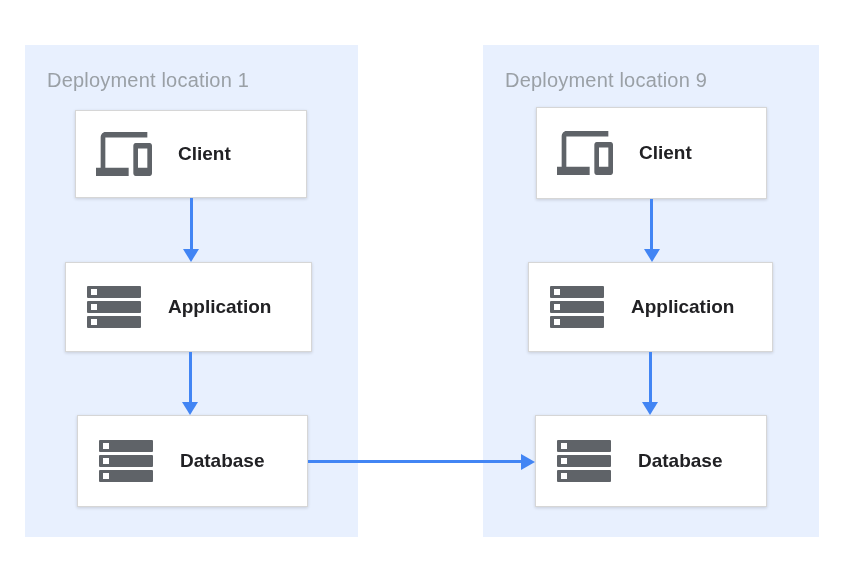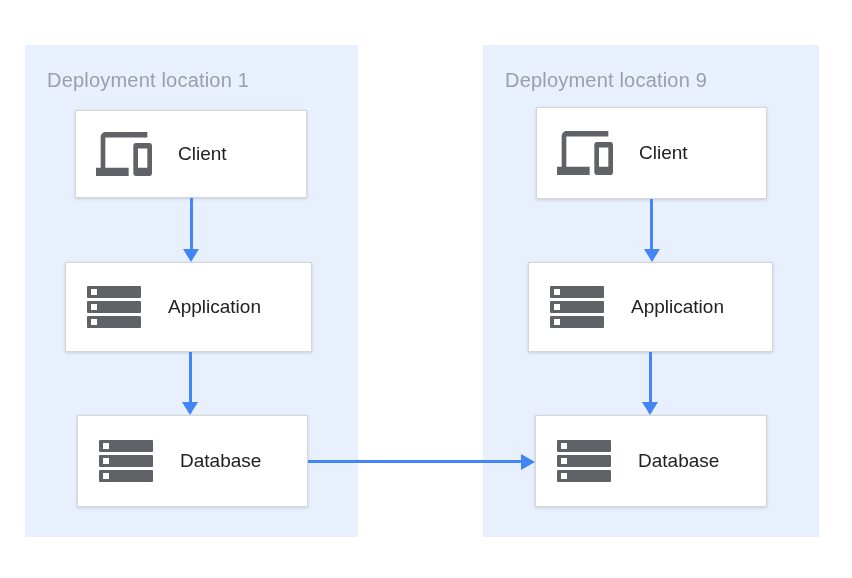--- a/index.html
+++ b/index.html
@@ -35,21 +35,21 @@
     padding-left: 20px; box-sizing: border-box;
     gap: 26px;
   }
   .n-l-client { left: 75px;  top: 110px; width: 232px; height: 88px; }
   .n-l-app    { left: 65px;  top: 262px; width: 247px; height: 90px; }
   .n-l-db     { left: 77px;  top: 415px; width: 231px; height: 92px; }
   .n-r-client { left: 536px; top: 107px; width: 231px; height: 92px; }
   .n-r-app    { left: 528px; top: 262px; width: 245px; height: 90px; }
   .n-r-db     { left: 535px; top: 415px; width: 232px; height: 92px; }
 
-  .node-label { font-size: 19px; color: #212124; white-space: nowrap; }
+  .node-label { font-size: 19px; color: #212124; white-space: nowrap; font-weight: bold; }
 
   .icon-slot { width: 56px; display: flex; justify-content: center; flex: 0 0 56px; }
 
   
   .storage {
     width: 54px; height: 42px;
     display: flex; flex-direction: column; justify-content: space-between;
   }
   .storage .bar {
     height: 12px; background: #5f6368; position: relative; border-radius: 1px;

